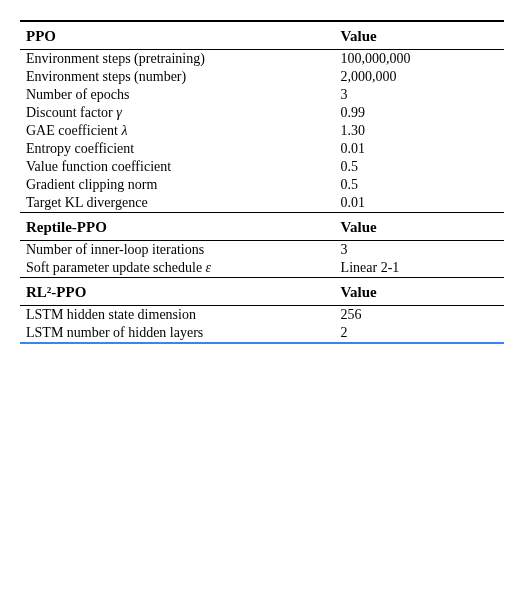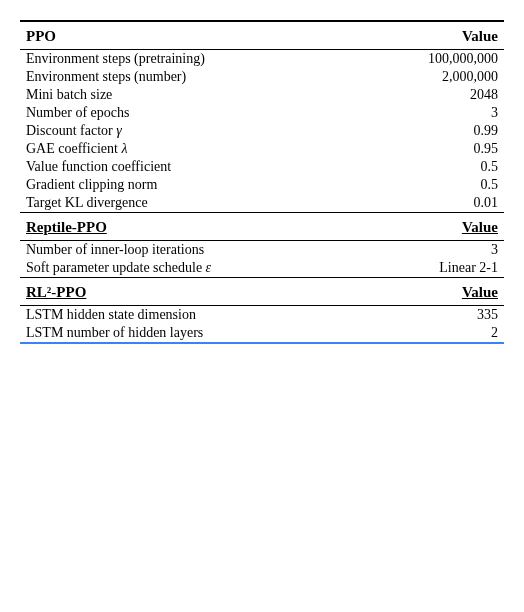--- a/index.html
+++ b/index.html
@@ -34,21 +34,20 @@
     .border-top-thick {
       border-top: 2px solid #000;
     }
 
     .border-bottom-thick {
       border-bottom: 2px solid #3b82f6;
     }
 
     .border-top-thin {
       border-top: 1px solid #000;
-      text-decoration: underline;
     }
 
     .border-bottom-thin {
       border-bottom: 1px solid #000;
     }
 
     th, td {
       padding: 2px 6px;
       vertical-align: middle;
     }
@@ -59,21 +58,20 @@
       padding-top: 6px;
       padding-bottom: 4px;
     }
 
     .param-col {
       text-align: left;
       width: 65%;
     }
 
     .value-col {
-      text-align: right;
       width: 35%;
     }
 
     .data-row td {
       padding-top: 1px;
       padding-bottom: 1px;
     }
   </style>
 </head>
 <body>
@@ -87,34 +85,34 @@
         </tr>
         <tr class="data-row">
           <td class="param-col">Environment steps (pretraining)</td>
           <td class="value-col">100,000,000</td>
         </tr>
         <tr class="data-row">
           <td class="param-col">Environment steps (number)</td>
           <td class="value-col">2,000,000</td>
         </tr>
         <tr class="data-row">
-          <td class="param-col">Mini batch size</td>
-          <td class="value-col">2048</td>
-        </tr>
-        <tr class="data-row">
           <td class="param-col">Number of epochs</td>
           <td class="value-col">3</td>
         </tr>
         <tr class="data-row">
           <td class="param-col">Discount factor <i>γ</i></td>
           <td class="value-col">0.99</td>
         </tr>
         <tr class="data-row">
           <td class="param-col">GAE coefficient <i>λ</i></td>
-          <td class="value-col">0.95</td>
+          <td class="value-col">1.30</td>
+        </tr>
+        <tr class="data-row">
+          <td class="param-col">Entropy coefficient</td>
+          <td class="value-col">0.01</td>
         </tr>
         <tr class="data-row">
           <td class="param-col">Value function coefficient</td>
           <td class="value-col">0.5</td>
         </tr>
         <tr class="data-row">
           <td class="param-col">Gradient clipping norm</td>
           <td class="value-col">0.5</td>
         </tr>
         <tr class="data-row">
@@ -132,21 +130,21 @@
         <tr class="data-row">
           <td class="param-col">Soft parameter update schedule <i>ε</i></td>
           <td class="value-col">Linear 2-1</td>
         </tr>
         <tr class="section-header-row">
           <td class="param-col border-top-thin border-bottom-thin">RL²-PPO</td>
           <td class="value-col border-top-thin border-bottom-thin">Value</td>
         </tr>
         <tr class="data-row">
           <td class="param-col">LSTM hidden state dimension</td>
-          <td class="value-col">335</td>
+          <td class="value-col">256</td>
         </tr>
         <tr class="data-row">
           <td class="param-col border-bottom-thick">LSTM number of hidden layers</td>
           <td class="value-col border-bottom-thick">2</td>
         </tr>
       </tbody>
   </table>
 </div>
 
 </body></html>

